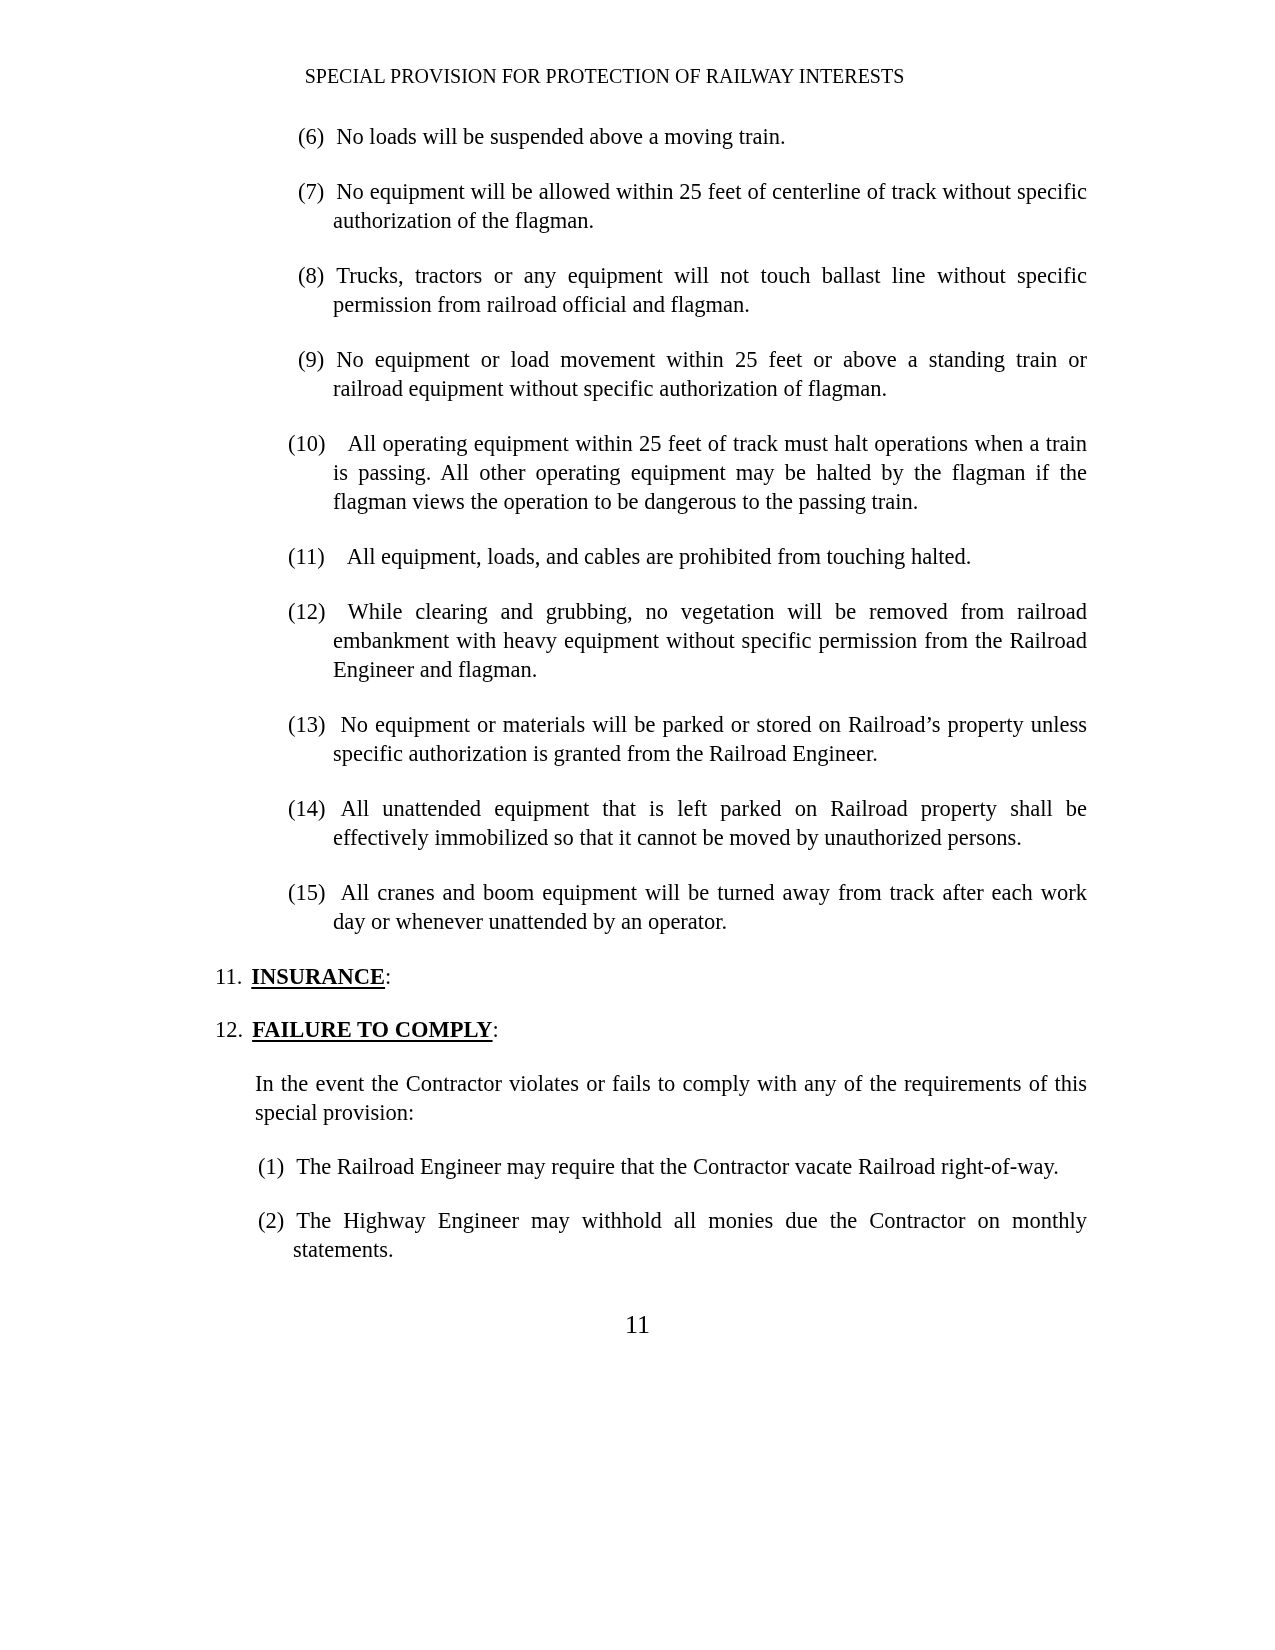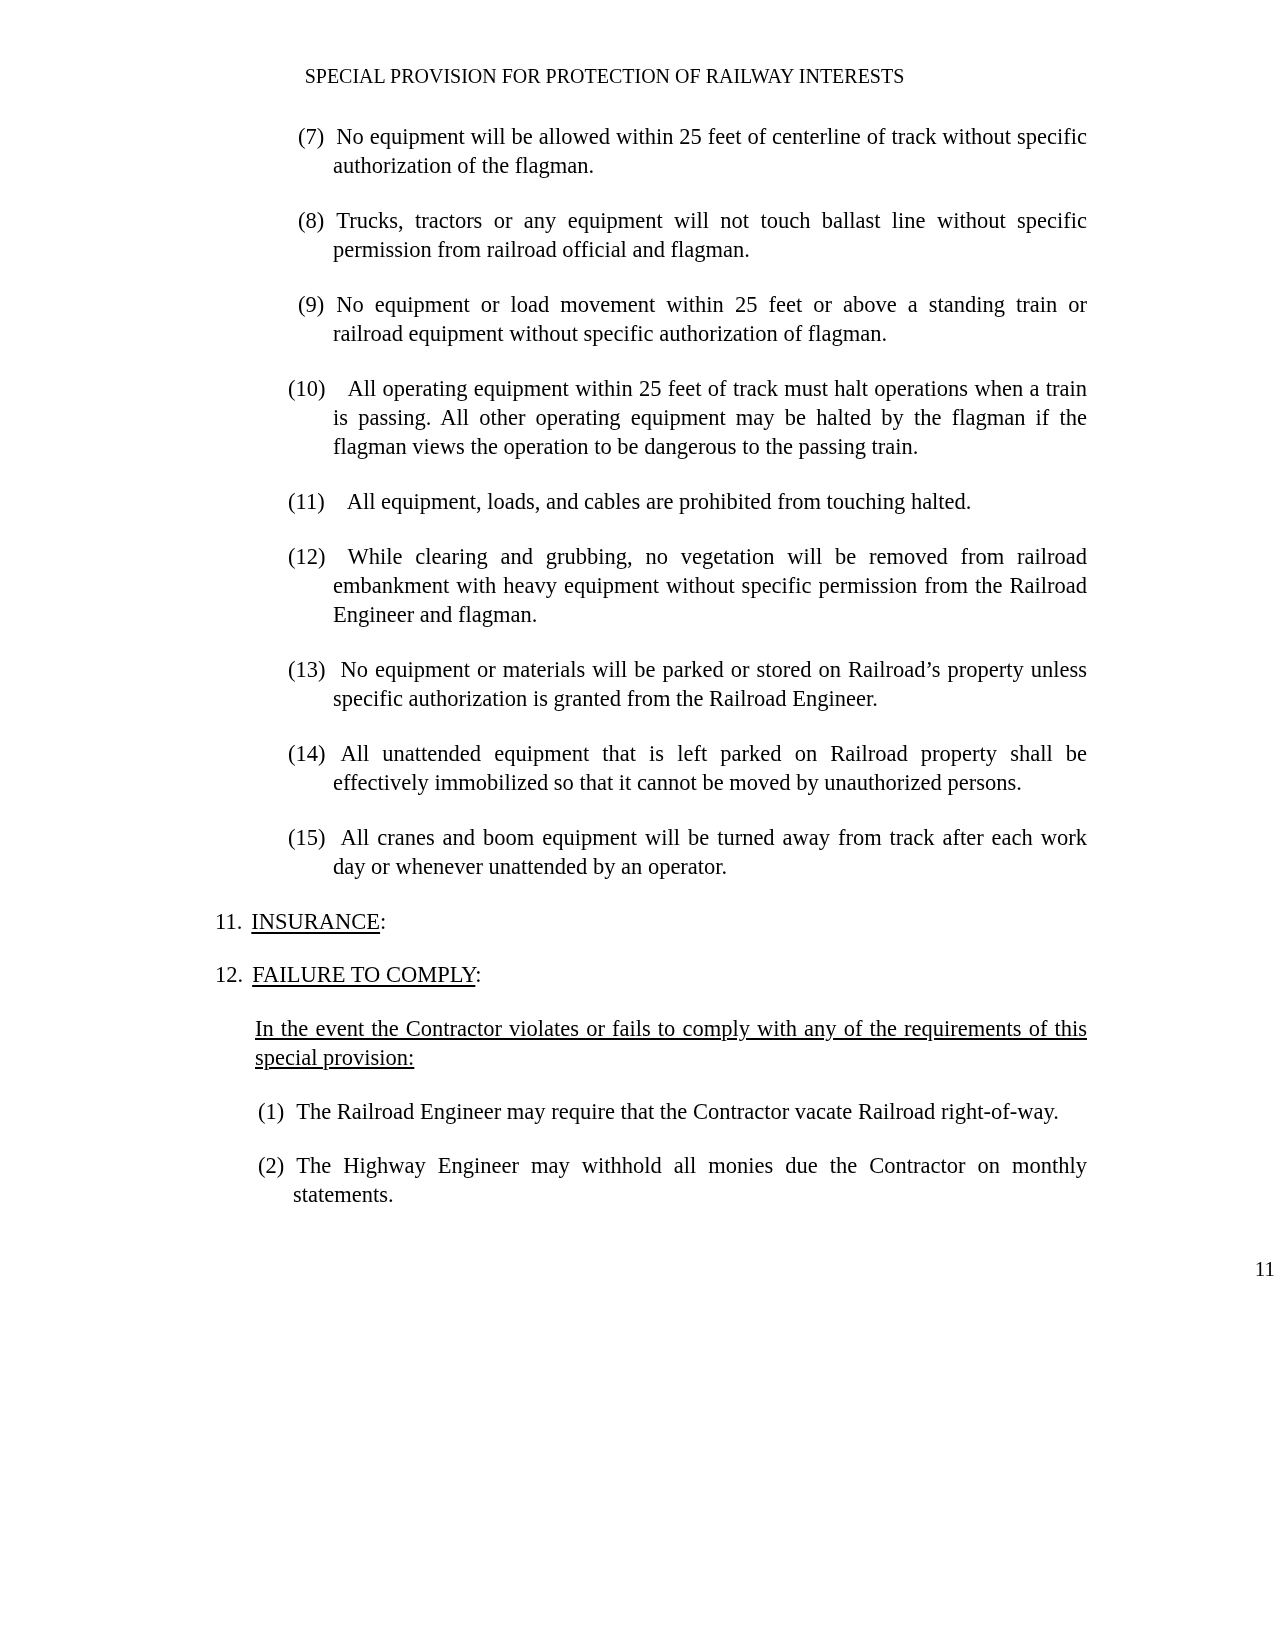--- a/index.html
+++ b/index.html
@@ -40,59 +40,62 @@
   .item.s1 .num { margin-right: 22px; }  
   .item.s0 .num { margin-right: 15px; }    
   .heading {
     margin-left: 215px;
     margin-right: 188px;
   }
   .heading .hnum { margin-right: 9px; }
   .heading .htitle {
     text-decoration: underline;
     text-underline-offset: 3px;
+    font-weight: bold;
   }
   .heading-gap1 { margin-top: 14px; }
   .heading-gap2 { margin-top: 24px; }
   .plain-line {
     margin-left: 258px;
     margin-right: 188px;
   }
   .para {
     margin-top: 25px;
     margin-left: 255px;
     margin-right: 188px;
     text-align: justify;
-    text-decoration: underline;
   }
   .sub {
     margin-top: 25px;
     margin-left: 258px;
     margin-right: 188px;
     padding-left: 35px;
     text-indent: -35px;
     text-align: justify;
   }
   .sub .num { margin-right: 12px; }
   .page-footer {
     margin-top: 46px;
-    text-align: right;
+    text-align: center;
     margin-right: 0px;
-    font-size: 21px;
+    font-size: 26px;
   }
 </style>
 </head>
 <body>
 
 <div class="page">
 
   <div class="doc-header">SPECIAL PROVISION FOR PROTECTION OF RAILWAY INTERESTS</div>
 
   <div class="list-block">
 
+    <div class="item d1 s2">
+      <span class="num">(6)</span><span>No loads will be suspended above a moving train.</span>
+    </div>
 
     <div class="item d1 s2">
       <span class="num">(7)</span><span>No equipment will be allowed within 25 feet of centerline of track without specific authorization of the flagman.</span>
     </div>
 
     <div class="item d1 s2">
       <span class="num">(8)</span><span>Trucks, tractors or any equipment will not touch ballast line without specific permission from railroad official and flagman.</span>
     </div>
 
     <div class="item d1 s2">

